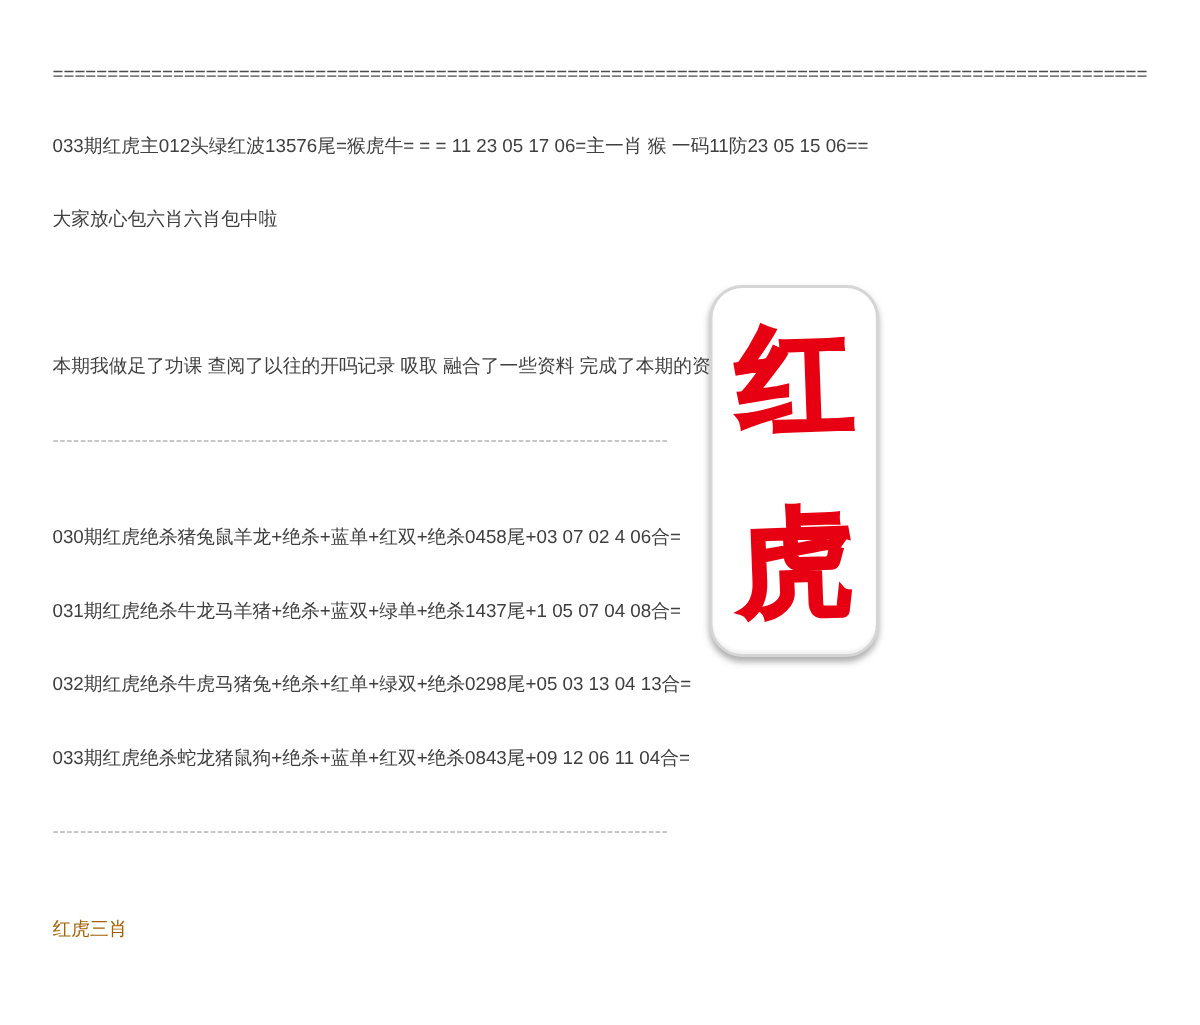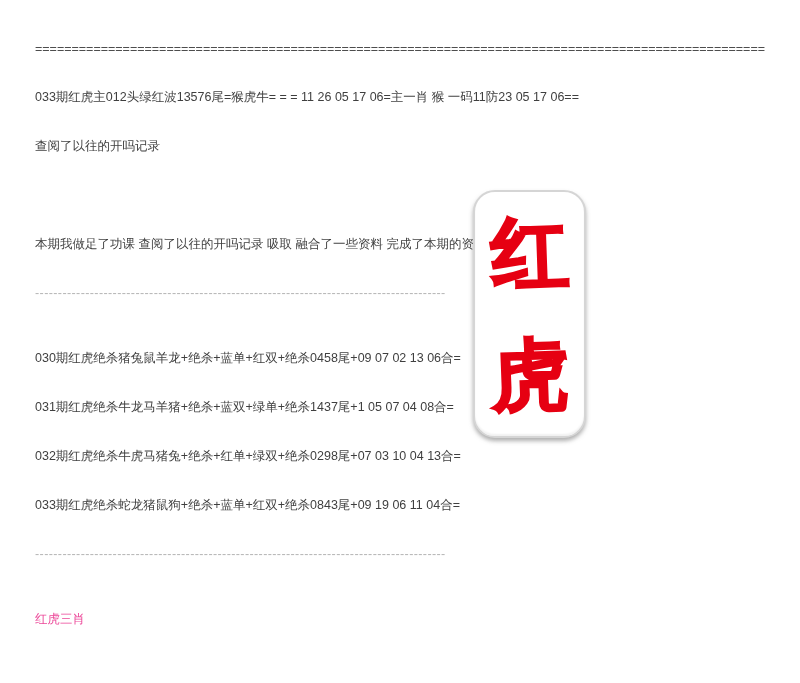--- a/index.html
+++ b/index.html
@@ -32,21 +32,21 @@
   .sep-full, .sep-mid {
     color: #4d4d4d;
     letter-spacing: 0px;
     font-size: 12.5px;
   }
   .sep-dash {
     color: #b5b5b5;
     letter-spacing: 0.4px;
   }
   .section-title {
-    color: #ec4899;
+    color: #a16207;
   }
   .badge {
     position: absolute;
     left: 473px;
     top: 190px;
     width: 113px;
     height: 248px;
     background: #ffffff;
     border: 2px solid #d5d5d5;
     border-radius: 22px;
@@ -65,30 +65,30 @@
     transform: rotate(-2deg);
   }
 </style>
 </head>
 <body>
 
 <div class="page">
 
   <div class="doc">
     <div class="line sep-full">====================================================================================================</div>
-    <div class="line">033期红虎主012头绿红波13576尾=猴虎牛= = = 11 26 05 17 06=主一肖 猴 一码11防23 05 17 06==</div>
-    <div class="line">查阅了以往的开吗记录</div>
+    <div class="line">033期红虎主012头绿红波13576尾=猴虎牛= = = 11 23 05 17 06=主一肖 猴 一码11防23 05 15 06==</div>
+    <div class="line">大家放心包六肖六肖包中啦</div>
     <div class="line"></div>
     <div class="line">本期我做足了功课 查阅了以往的开吗记录 吸取 融合了一些资料 完成了本期的资料 应该百分百中啦</div>
     <div class="line sep-dash">------------------------------------------------------------------------------------------</div>
 
-    <div class="line">030期红虎绝杀猪兔鼠羊龙+绝杀+蓝单+红双+绝杀0458尾+09 07 02 13 06合=</div>
+    <div class="line">030期红虎绝杀猪兔鼠羊龙+绝杀+蓝单+红双+绝杀0458尾+03 07 02 4 06合=</div>
     <div class="line">031期红虎绝杀牛龙马羊猪+绝杀+蓝双+绿单+绝杀1437尾+1 05 07 04 08合=</div>
-    <div class="line">032期红虎绝杀牛虎马猪兔+绝杀+红单+绿双+绝杀0298尾+07 03 10 04 13合=</div>
-    <div class="line">033期红虎绝杀蛇龙猪鼠狗+绝杀+蓝单+红双+绝杀0843尾+09 19 06 11 04合=</div>
+    <div class="line">032期红虎绝杀牛虎马猪兔+绝杀+红单+绿双+绝杀0298尾+05 03 13 04 13合=</div>
+    <div class="line">033期红虎绝杀蛇龙猪鼠狗+绝杀+蓝单+红双+绝杀0843尾+09 12 06 11 04合=</div>
     <div class="line sep-dash">------------------------------------------------------------------------------------------</div>
 
     <div class="line section-title">红虎三肖</div>
     
     
     
     
     
     
     

